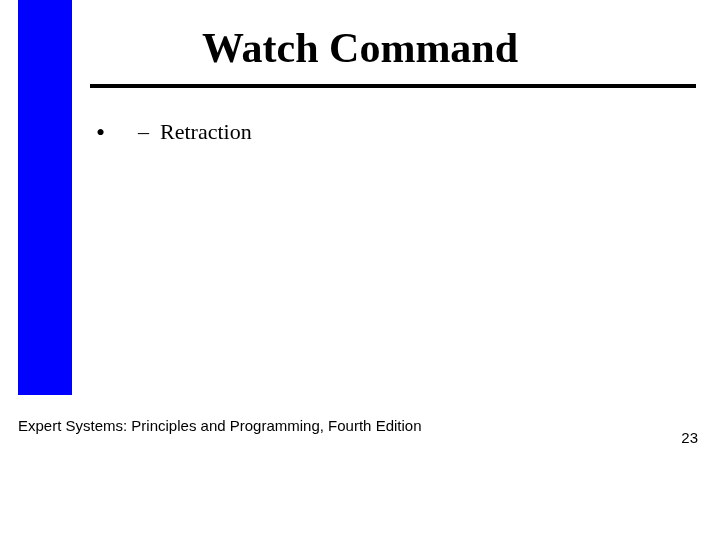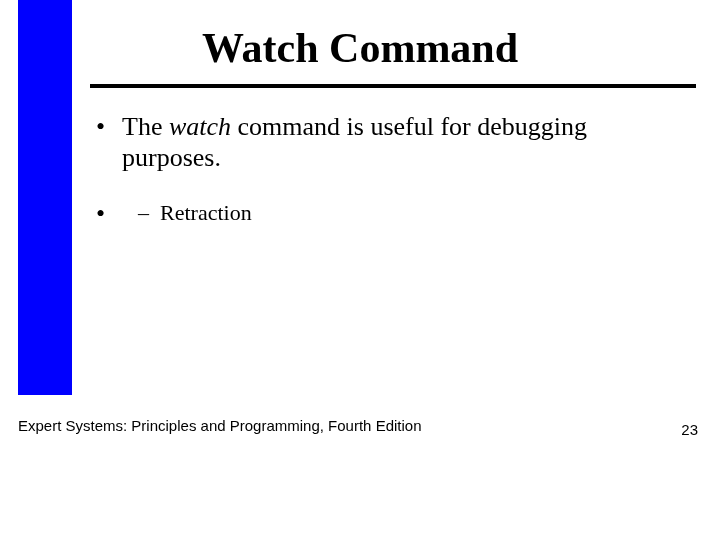--- a/index.html
+++ b/index.html
@@ -9,36 +9,33 @@
   .title { position: absolute; left: 0; top: 24px; width: 720px; text-align: center; font-size: 42px; font-weight: bold; }
   .title-rule { position: absolute; left: 90px; top: 84px; width: 606px; height: 4px; background: #000; }
   .content { position: absolute; left: 96px; top: 112px; width: 596px; }
   .bullet-1 { font-size: 26px; line-height: 1.18; margin-bottom: 26px; padding-left: 26px; position: relative; }
   .bullet-1::before { content: "•"; position: absolute; left: 0; top: 0; }
   .italic { font-style: italic; }
   .sub-list { margin-top: 6px; margin-left: 16px; }
   .bullet-2 { font-size: 22px; line-height: 1.25; padding-left: 22px; position: relative; margin-bottom: 3px; }
   .bullet-2::before { content: "–"; position: absolute; left: 0; top: 0; }
   .footer-left { position: absolute; left: 18px; bottom: 30px; font-family: Arial, Helvetica, sans-serif; font-size: 15px; }
-  .footer-right { position: absolute; right: 22px; bottom: 26px; font-family: Arial, Helvetica, sans-serif; font-size: 15px; }
+  .footer-right { position: absolute; right: 22px; bottom: 18px; font-family: Arial, Helvetica, sans-serif; font-size: 15px; }
 </style>
 </head>
 <body>
 
 <div class="slide">
   <div class="blue-bar"></div>
 
   <div class="title">Watch Command</div>
   <div class="title-rule"></div>
 
   <div class="content">
 
-    <div class="bullet-1">
-      <span>The </span><span class="italic">watch</span><span> command is useful for debugging purposes.</span>
-    </div>
 
     <div class="bullet-1">
       <div class="sub-list">
         <div class="bullet-2">
           <span>Retraction</span>
         </div>
       </div>
     </div>
 
   </div>

